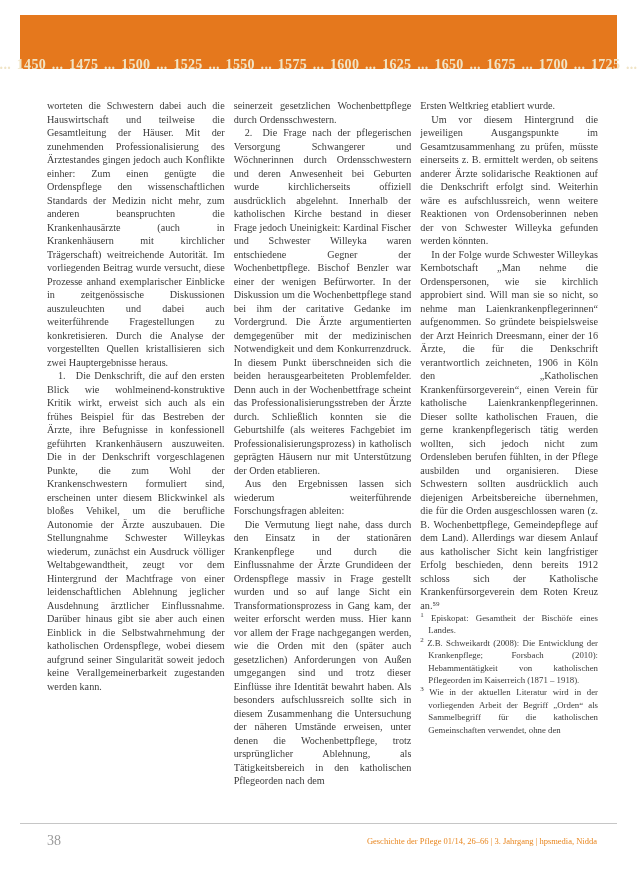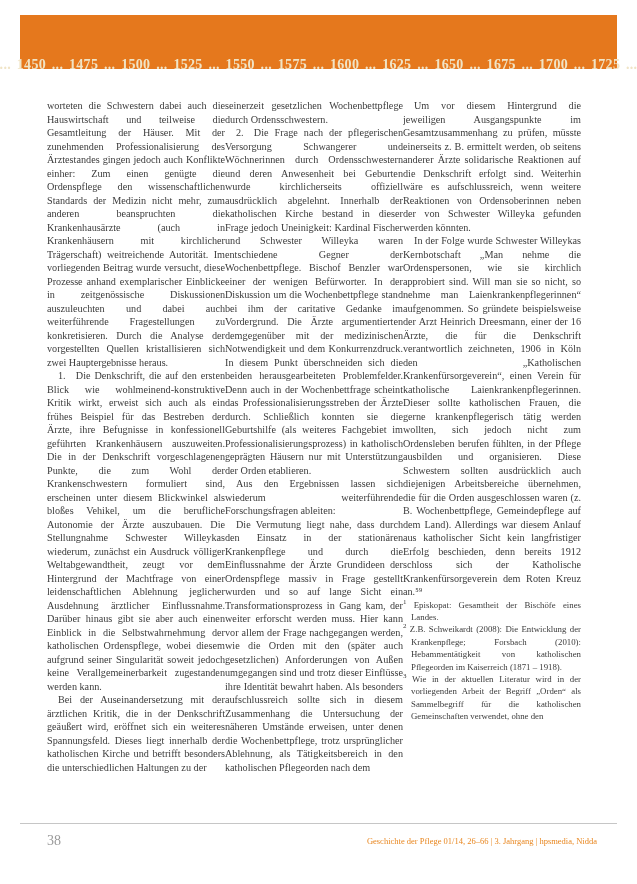--- a/index.html
+++ b/index.html
@@ -11,21 +11,21 @@
     position:absolute;left:20px;top:15px;width:597px;height:54px;
     background:#e5781d;display:flex;align-items:center;justify-content:center;
     box-sizing:border-box;
   }
   .band-text{
     color:#f0e4c6;font-weight:bold;font-size:14px;letter-spacing:.3px;
     word-spacing:2px;white-space:nowrap;margin-top:45px;
   }
   .content{
     position:absolute;left:47px;top:99px;width:551px;height:722px;
-    display:flex;
+    display:flex;gap:9px;justify-content:center;
   }
   .col{
     width:178px;height:722px;overflow:hidden;
     font-size:10.2px;line-height:13.5px;text-align:justify;
     hyphens:auto;-webkit-hyphens:auto;
   }
   .col p{margin:0;}
   .gap{margin-top:13px;}
   .indent{text-indent:11px;}
   .footnotes{
@@ -51,31 +51,31 @@
 
   <header class="band">
     <span class="band-text">... 1450 ... 1475 ... 1500 ... 1525 ... 1550 ... 1575 ... 1600 ... 1625 ... 1650 ... 1675 ... 1700 ... 1725 ...</span>
   </header>
 
   <main class="content">
 
     <div class="col">
       <p>worteten die Schwestern dabei auch die Hauswirtschaft und teilweise die Gesamtleitung der Häuser. Mit der zunehmenden Professionalisierung des Ärztestandes gingen jedoch auch Konflikte einher: Zum einen genügte die Ordenspflege den wissenschaftlichen Standards der Medizin nicht mehr, zum anderen beanspruchten die Krankenhausärzte (auch in Krankenhäusern mit kirchlicher Trägerschaft) weitreichende Autorität. Im vorliegenden Beitrag wurde versucht, diese Prozesse anhand exemplarischer Einblicke in zeitgenössische Diskussionen auszuleuchten und dabei auch weiterführende Fragestellungen zu konkretisieren. Durch die Analyse der vorgestellten Quellen kristallisieren sich zwei Hauptergebnisse heraus.</p>
       <p class="gap indent">1. Die Denkschrift, die auf den ersten Blick wie wohlmeinend-konstruktive Kritik wirkt, erweist sich auch als ein frühes Beispiel für das Bestreben der Ärzte, ihre Befugnisse in konfessionell geführten Krankenhäusern auszuweiten. Die in der Denkschrift vorgeschlagenen Punkte, die zum Wohl der Krankenschwestern formuliert sind, erscheinen unter diesem Blickwinkel als bloßes Vehikel, um die berufliche Autonomie der Ärzte auszubauen. Die Stellungnahme Schwester Willeykas wiederum, zunächst ein Ausdruck völliger Weltabgewandtheit, zeugt vor dem Hintergrund der Machtfrage von einer leidenschaftlichen Ablehnung jeglicher Ausdehnung ärztlicher Einflussnahme. Darüber hinaus gibt sie aber auch einen Einblick in die Selbstwahrnehmung der katholischen Ordenspflege, wobei diesem aufgrund seiner Singularität soweit jedoch keine Verallgemeinerbarkeit zugestanden werden kann.</p>
-      <p class="indent">Bei der Auseinandersetzung mit der ärztlichen Kritik, die in der Denkschrift geäußert wird, eröffnet sich ein weiteres Spannungsfeld. Dieses liegt innerhalb der katholischen Kirche und betrifft besonders die unterschiedlichen Haltungen zu der</p>
     </div>
 
     <div class="col">
       <p>seinerzeit gesetzlichen Wochenbettpflege durch Ordensschwestern.</p>
       <p class="gap indent">2. Die Frage nach der pflegerischen Versorgung Schwangerer und Wöchnerinnen durch Ordensschwestern und deren Anwesenheit bei Geburten wurde kirchlicherseits offiziell ausdrücklich abgelehnt. Innerhalb der katholischen Kirche bestand in dieser Frage jedoch Uneinigkeit: Kardinal Fischer und Schwester Willeyka waren entschiedene Gegner der Wochenbettpflege. Bischof Benzler war einer der wenigen Befürworter. In der Diskussion um die Wochenbettpflege stand bei ihm der caritative Gedanke im Vordergrund. Die Ärzte argumentierten demgegenüber mit der medizinischen Notwendigkeit und dem Konkurrenzdruck. In diesem Punkt überschneiden sich die beiden herausgearbeiteten Problemfelder. Denn auch in der Wochenbettfrage scheint das Professionalisierungsstreben der Ärzte durch. Schließlich konnten sie die Geburtshilfe (als weiteres Fachgebiet im Professionalisierungsprozess) in katholisch geprägten Häusern nur mit Unterstützung der Orden etablieren.</p>
       <p class="indent">Aus den Ergebnissen lassen sich wiederum weiterführende Forschungsfragen ableiten:</p>
       <p class="indent">Die Vermutung liegt nahe, dass durch den Einsatz in der stationären Krankenpflege und durch die Einflussnahme der Ärzte Grundideen der Ordenspflege massiv in Frage gestellt wurden und so auf lange Sicht ein Transformationsprozess in Gang kam, der weiter erforscht werden muss. Hier kann vor allem der Frage nachgegangen werden, wie die Orden mit den (später auch gesetzlichen) Anforderungen von Außen umgegangen sind und trotz dieser Einflüsse ihre Identität bewahrt haben. Als besonders aufschlussreich sollte sich in diesem Zusammenhang die Untersuchung der näheren Umstände erweisen, unter denen die Wochenbettpflege, trotz ursprünglicher Ablehnung, als Tätigkeitsbereich in den katholischen Pflegeorden nach dem</p>
     </div>
 
     <div class="col">
+      <p>Ersten Weltkrieg etabliert wurde.</p>
       <p class="indent">Um vor diesem Hintergrund die jeweiligen Ausgangspunkte im Gesamtzusammenhang zu prüfen, müsste einerseits z. B. ermittelt werden, ob seitens anderer Ärzte solidarische Reaktionen auf die Denkschrift erfolgt sind. Weiterhin wäre es aufschlussreich, wenn weitere Reaktionen von Ordensoberinnen neben der von Schwester Willeyka gefunden werden könnten.</p>
       <p class="gap indent">In der Folge wurde Schwester Willeykas Kernbotschaft „Man nehme die Ordenspersonen, wie sie kirchlich approbiert sind. Will man sie so nicht, so nehme man Laienkrankenpflegerinnen“ aufgenommen. So gründete beispielsweise der Arzt Heinrich Dreesmann, einer der 16 Ärzte, die für die Denkschrift verantwortlich zeichneten, 1906 in Köln den „Katholischen Krankenfürsorgeverein“, einen Verein für katholische Laienkrankenpflegerinnen. Dieser sollte katholischen Frauen, die gerne krankenpflegerisch tätig werden wollten, sich jedoch nicht zum Ordensleben berufen fühlten, in der Pflege ausbilden und organisieren. Diese Schwestern sollten ausdrücklich auch diejenigen Arbeitsbereiche übernehmen, die für die Orden ausgeschlossen waren (z. B. Wochenbettpflege, Gemeindepflege auf dem Land). Allerdings war diesem Anlauf aus katholischer Sicht kein langfristiger Erfolg beschieden, denn bereits 1912 schloss sich der Katholische Krankenfürsorgeverein dem Roten Kreuz an.⁵⁹</p>
 
       <div class="footnotes">
         <p class="fn"><sup>1</sup> <span>Episkopat: Gesamtheit der Bischöfe eines Landes.</span></p>
         <p class="fn"><sup>2</sup> <span>Z.B. Schweikardt (2008): Die Entwicklung der Krankenpflege; Forsbach (2010): Hebammentätigkeit von katholischen Pflegeorden im Kaiserreich (1871 – 1918).</span></p>
         <p class="fn"><sup>3</sup> <span>Wie in der aktuellen Literatur wird in der vorliegenden Arbeit der Begriff „Orden“ als Sammelbegriff für die katholischen Gemeinschaften verwendet, ohne den</span></p>
       </div>
     </div>
 

